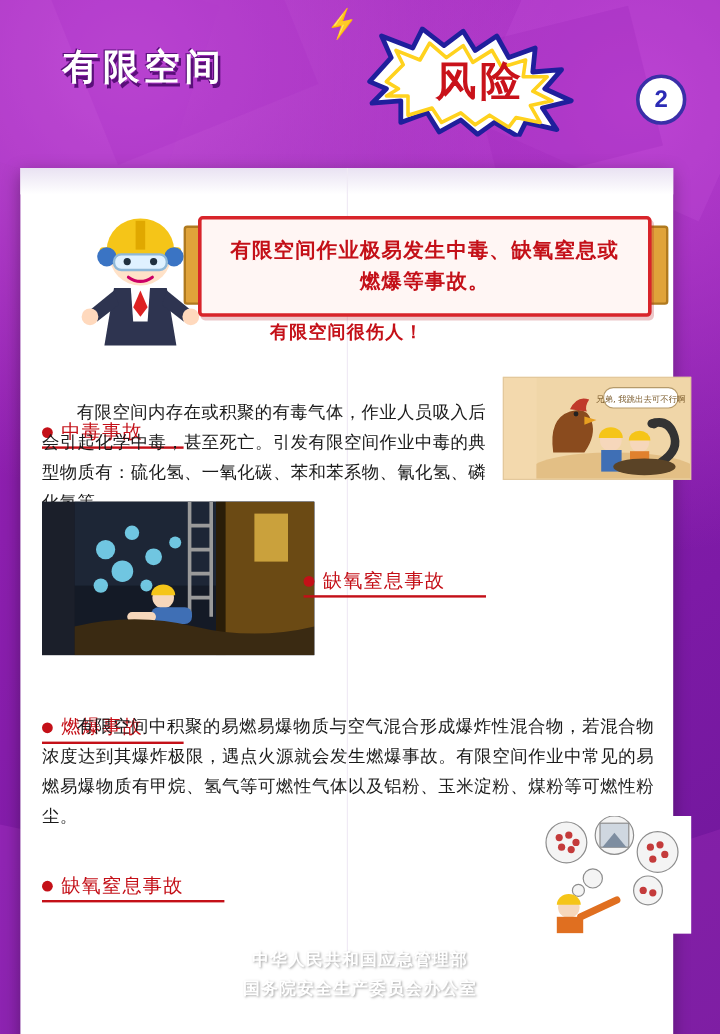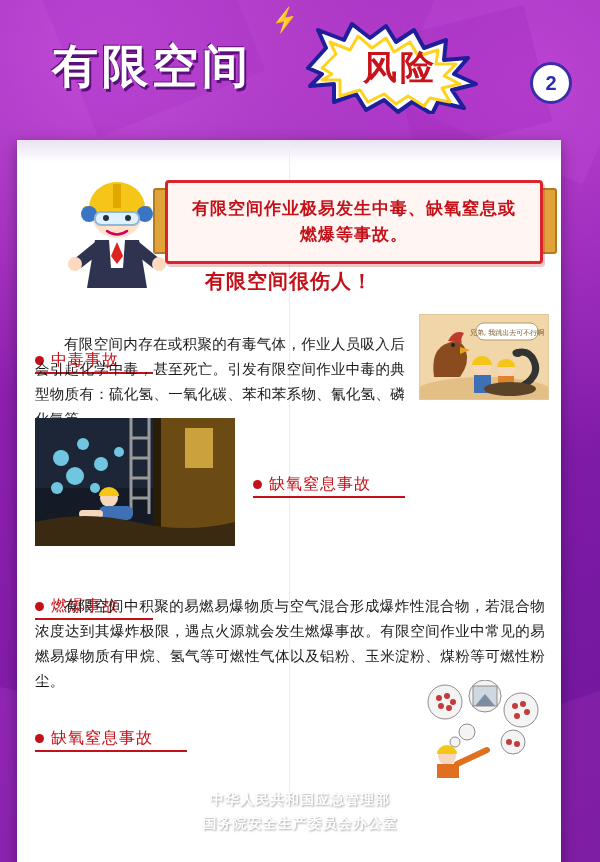--- a/index.html
+++ b/index.html
@@ -24,21 +24,21 @@
   .s3{right:-30px;top:-40px;width:210px;height:190px;background:#c14ed8;transform:rotate(24deg);}
   .s4{right:60px;top:20px;width:140px;height:120px;background:#9f28b9;transform:rotate(-14deg);}
   .s5{left:-50px;bottom:-40px;width:220px;height:200px;background:#b23ecb;transform:rotate(12deg);}
   .s6{right:-50px;bottom:-30px;width:200px;height:180px;background:#a931c0;transform:rotate(-18deg);}
   .s7{left:40%;bottom:-60px;width:200px;height:160px;background:#bb45d2;transform:rotate(30deg);}
 
   
   .header{position:absolute;left:0;top:0;width:600px;height:132px;}
   .title-cn{
     position:absolute;left:52px;top:36px;
-    font-size:46px;font-weight:bold;color:#ffffff;
+    font-size:30px;font-weight:bold;color:#ffffff;
     letter-spacing:4px;
     text-shadow:2px 3px 0 #5a0f7a, -1px -1px 0 #5a0f7a;
     font-family:"Liberation Sans", sans-serif;
   }
   .burst{
     position:absolute;left:300px;top:22px;width:200px;height:92px;
   }
   .burst svg{display:block;}
   .burst-text{
     position:absolute;left:0;top:0;width:200px;height:92px;
@@ -82,42 +82,42 @@
     font-size:17px;font-weight:bold;line-height:1.55;letter-spacing:1px;
   }
   .banner-cap{
     position:absolute;top:48px;width:16px;height:62px;background:#e0a33a;border:2px solid #b07a1f;border-radius:3px;
   }
   .banner-cap.l{left:136px;}
   .banner-cap.r{left:520px;}
 
   .subhead{
     position:absolute;left:0;top:128px;width:544px;text-align:center;
-    color:#c41018;font-size:20px;font-weight:bold;letter-spacing:1px;
+    color:#c41018;font-size:15px;font-weight:bold;letter-spacing:1px;
   }
 
   
   .sec-title{
     position:absolute;color:#c41018;font-size:16px;font-weight:normal;
     padding-bottom:3px;letter-spacing:1px;margin-top:42px;
   }
   .sec-title .dot{
     display:inline-block;width:9px;height:9px;border-radius:50%;
     background:#c41018;margin-right:7px;vertical-align:middle;
   }
   .sec-title .ul{
     position:absolute;left:0;bottom:0;height:2px;background:#c41018;
   }
   .para{
     position:absolute;color:#1a1a1a;font-size:14.5px;line-height:1.72;
     text-align:justify;text-indent:2em;letter-spacing:.3px;
   }
 
   
-  .img-box{position:absolute;overflow:hidden;}
+  .img-box{position:absolute;overflow:hidden;padding-left:27px;}
   .img1{left:402px;top:174px;width:128px;height:84px;background:#f3d9ad;border:1px solid #e3c89c;}
   .img2{left:18px;top:278px;width:200px;height:128px;background:#1b1f2a;}
   .img3{left:392px;top:540px;width:140px;height:98px;background:#ffffff;}
 
   .footer{
     position:absolute;left:0;bottom:26px;width:600px;text-align:center;
     color:#ffffff;font-size:14px;font-weight:bold;line-height:1.7;letter-spacing:1px;
     text-shadow:1px 1px 2px rgba(0,0,0,.35);
   }
 </style>

